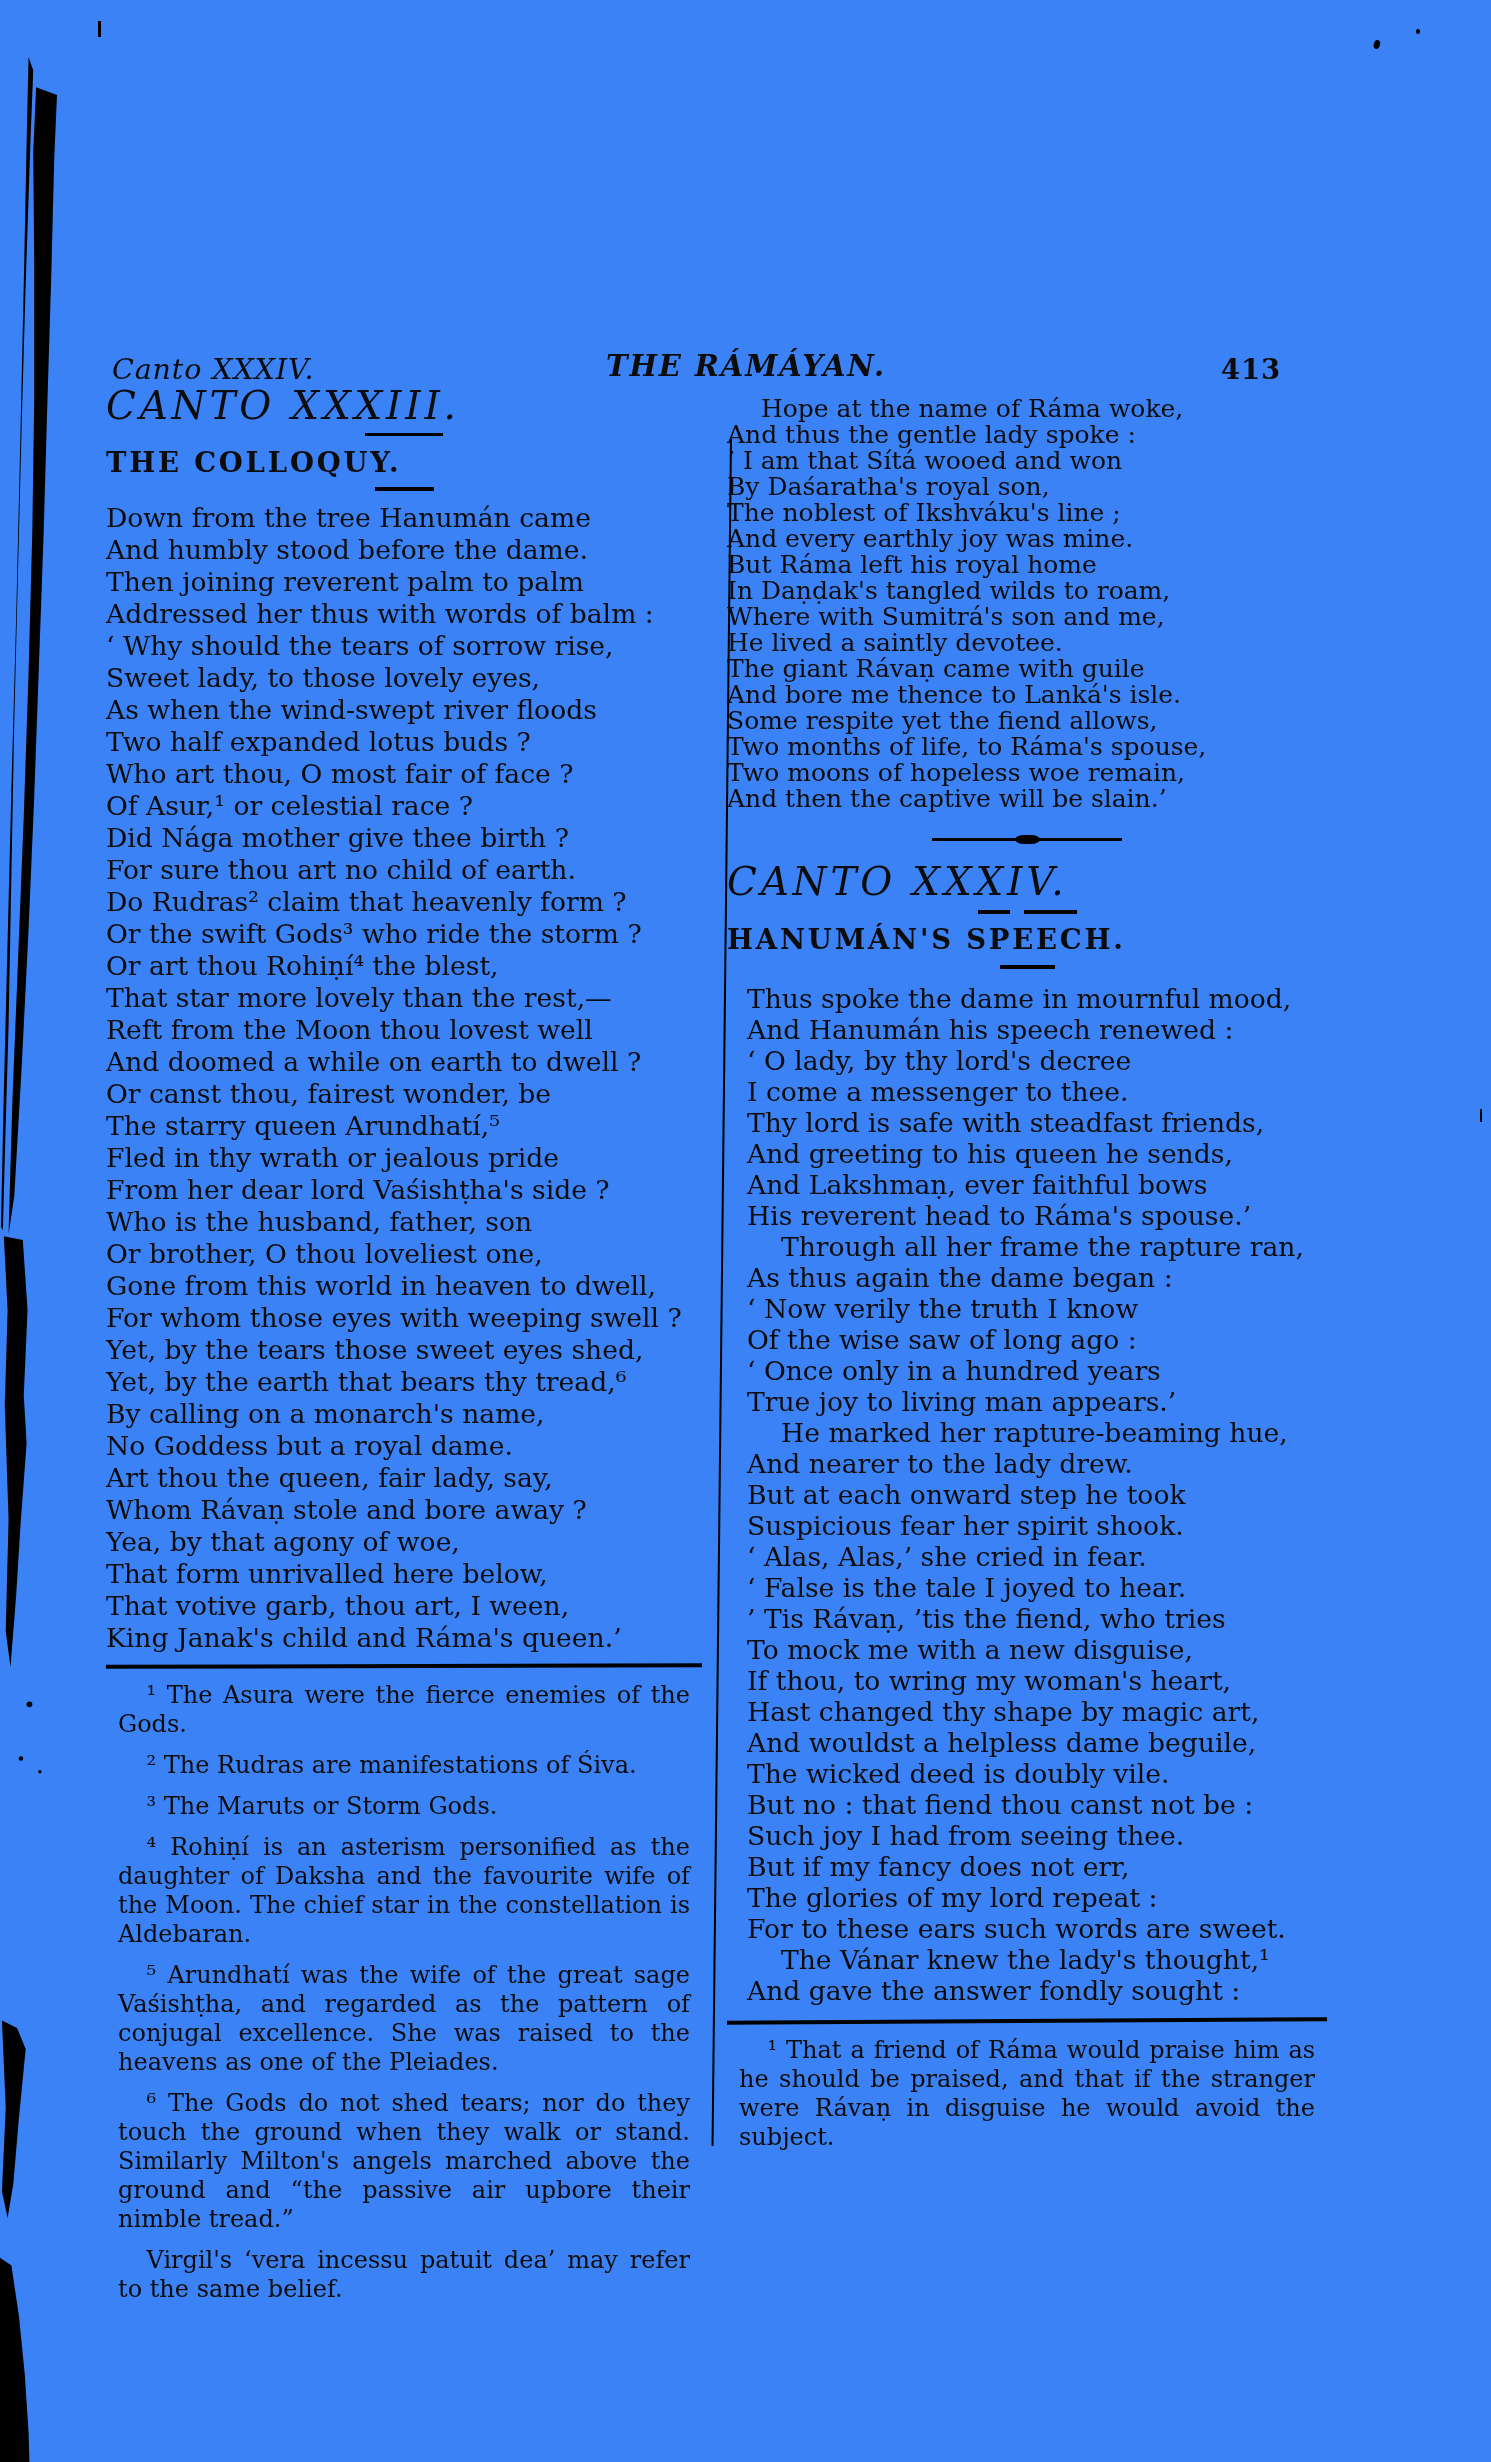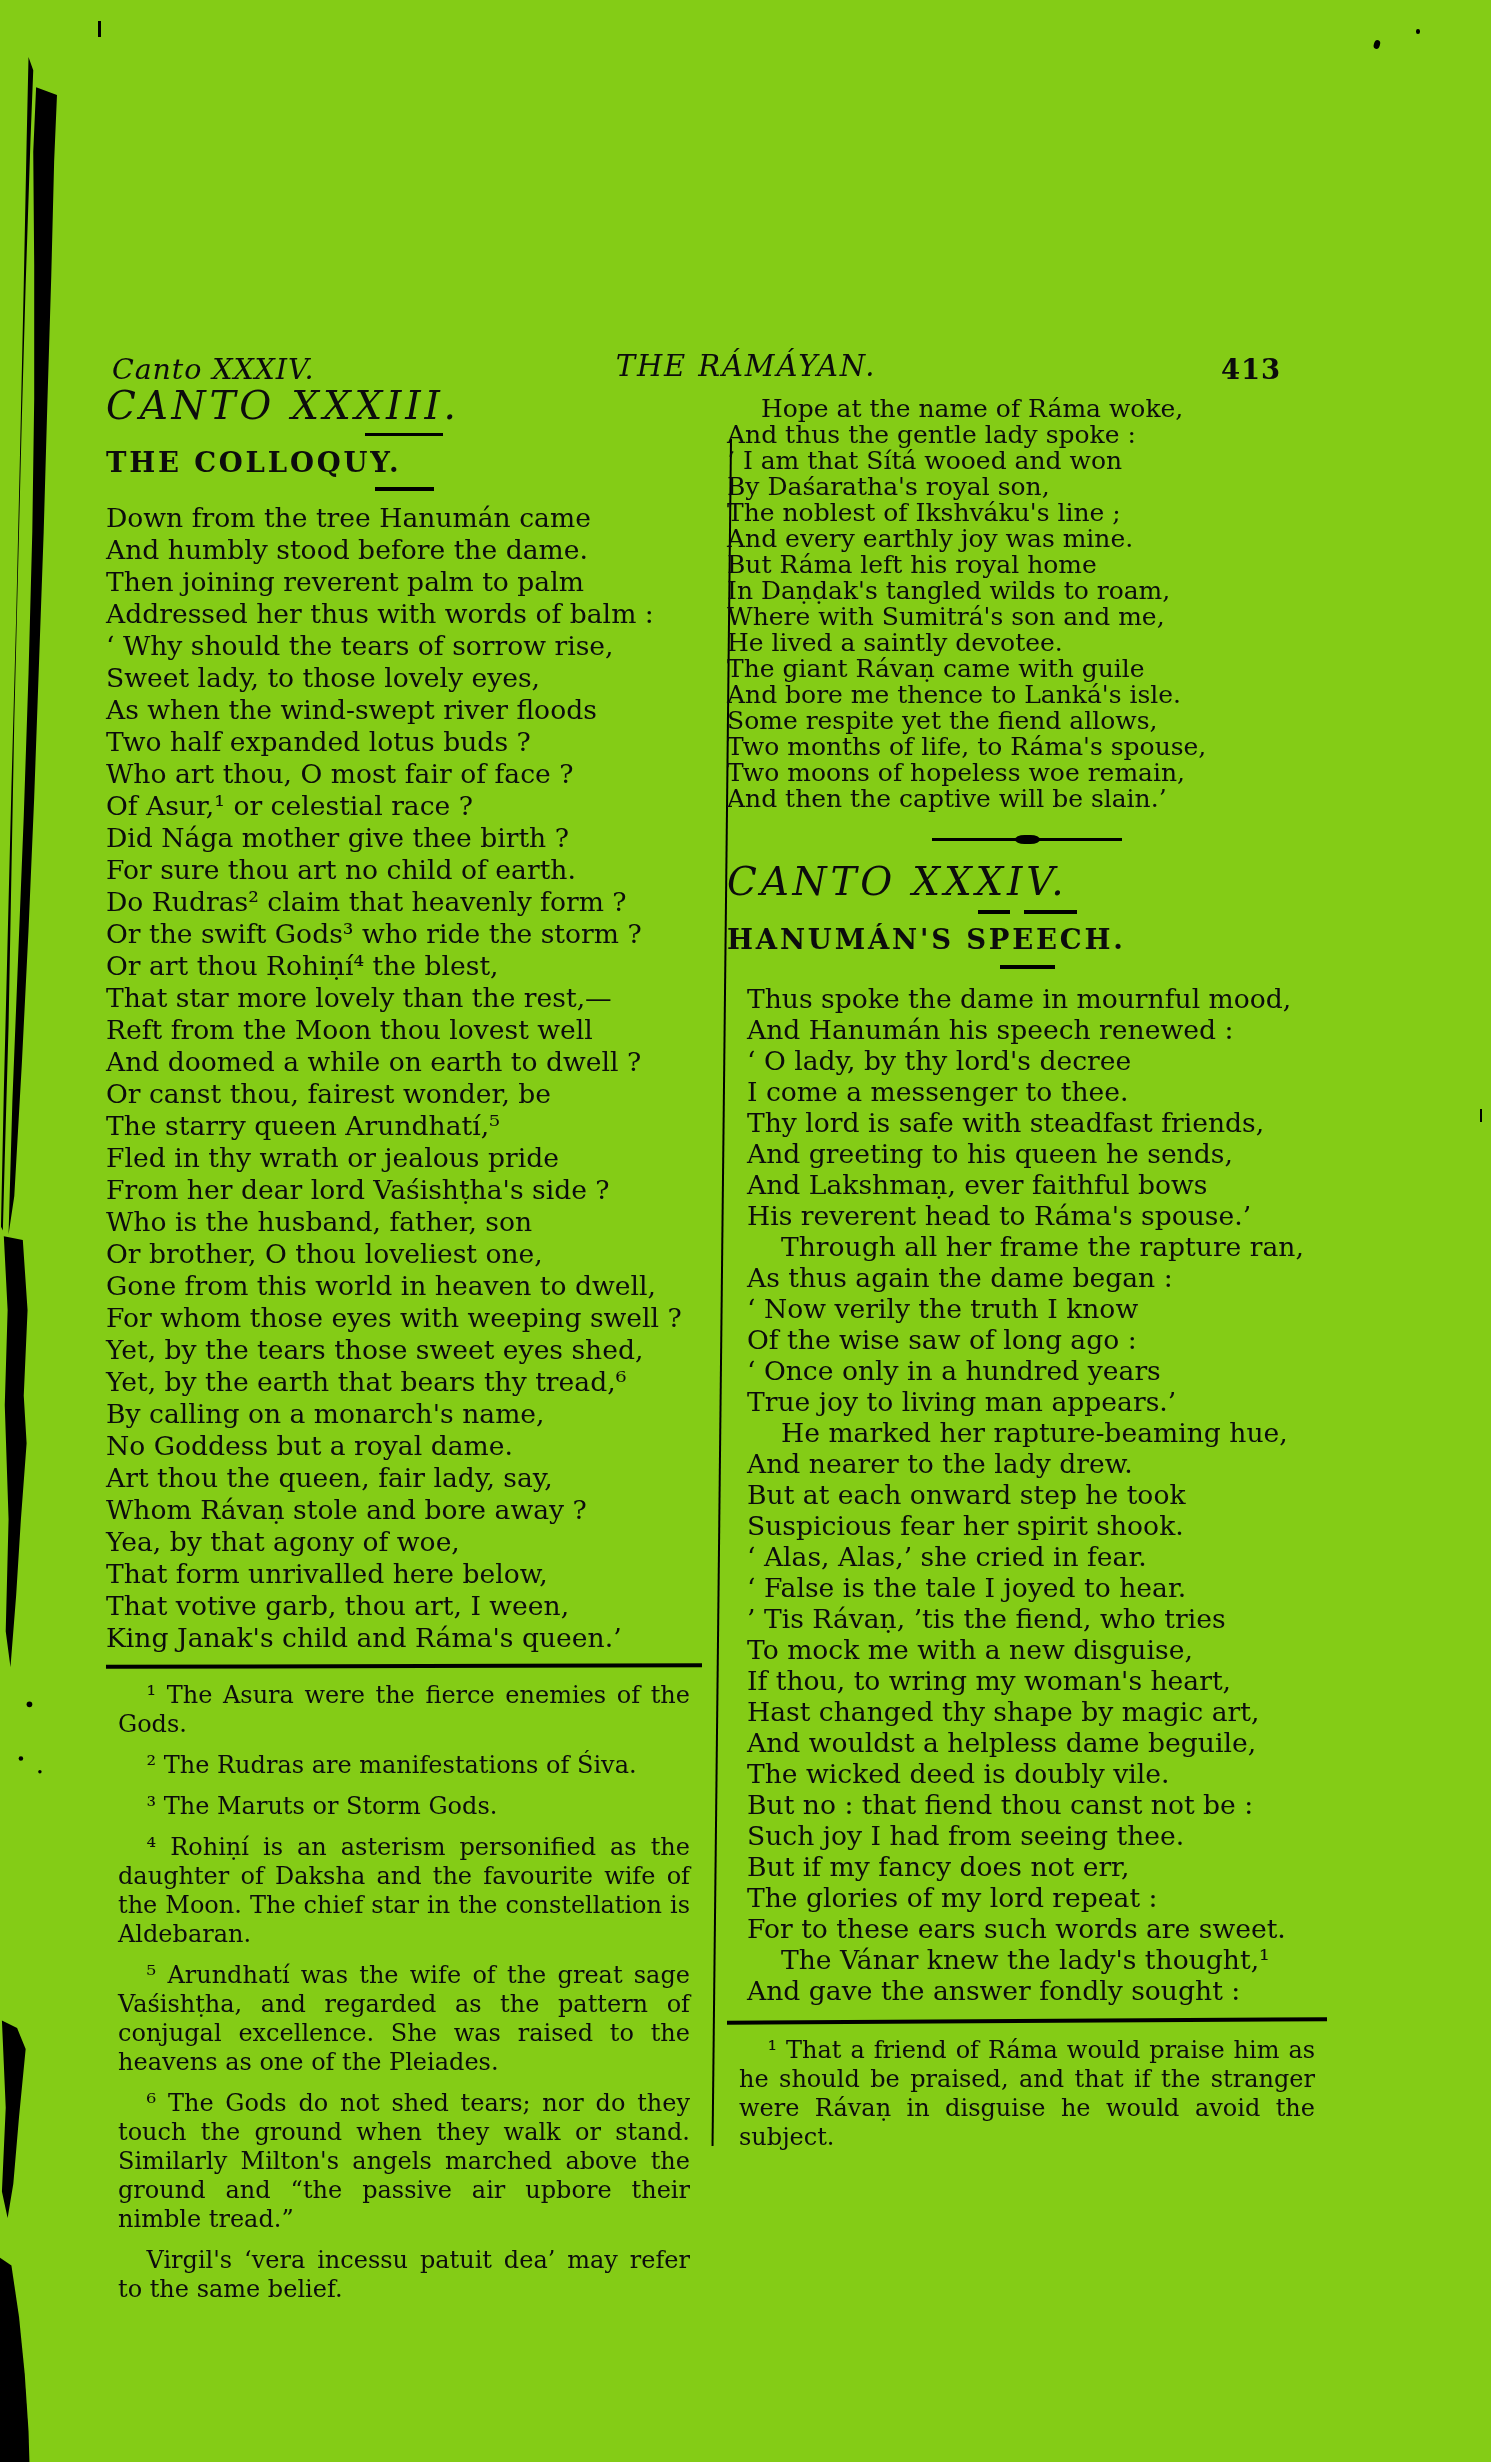--- a/index.html
+++ b/index.html
@@ -1,22 +1,22 @@
 <!DOCTYPE html>
 <html style="font-size:15px"><head>
 <meta charset="utf-8">
 <style>
   html,body{margin:0;padding:0;background:#ffffff;}
   .page{
-    position:relative;width:1492px;height:2462px;background:#84cc16;
+    position:relative;width:1492px;height:2462px;background:#3b82f6;
     font-family:"DejaVu Serif",serif;color:#0c0c0c;overflow:hidden;
   }
   
   .hdr-left{position:absolute;left:112px;top:353px;font-style:italic;font-size:28.5px;letter-spacing:0.9px;}
-  .hdr-center{position:absolute;left:0;right:0;top:349px;text-align:center;font-style:italic;font-weight:normal;font-size:29px;letter-spacing:1.9px;}
+  .hdr-center{position:absolute;left:0;right:0;top:349px;text-align:center;font-style:italic;font-weight:bold;font-size:29px;letter-spacing:1.9px;}
   .hdr-right{position:absolute;right:211px;top:353px;font-size:27.5px;font-weight:bold;letter-spacing:0.9px;margin-left:24px;}
   
   .col-left{position:absolute;left:106px;top:389px;width:596px;}
   .col-right{position:absolute;left:727px;top:384px;width:600px;}
   .canto-h{font-size:39px;line-height:34px;letter-spacing:3.8px;font-style:italic;}
   .section-h{font-size:27.5px;line-height:32px;letter-spacing:2.8px;margin-top:9.5px;font-weight:bold;}
   .shortrule{background:#000;margin:9.5px auto 0;}
   .r80{width:78px;height:3.8px;}
   .r60{width:59px;height:3.8px;}
   .r55{width:55px;height:4.7px;}

